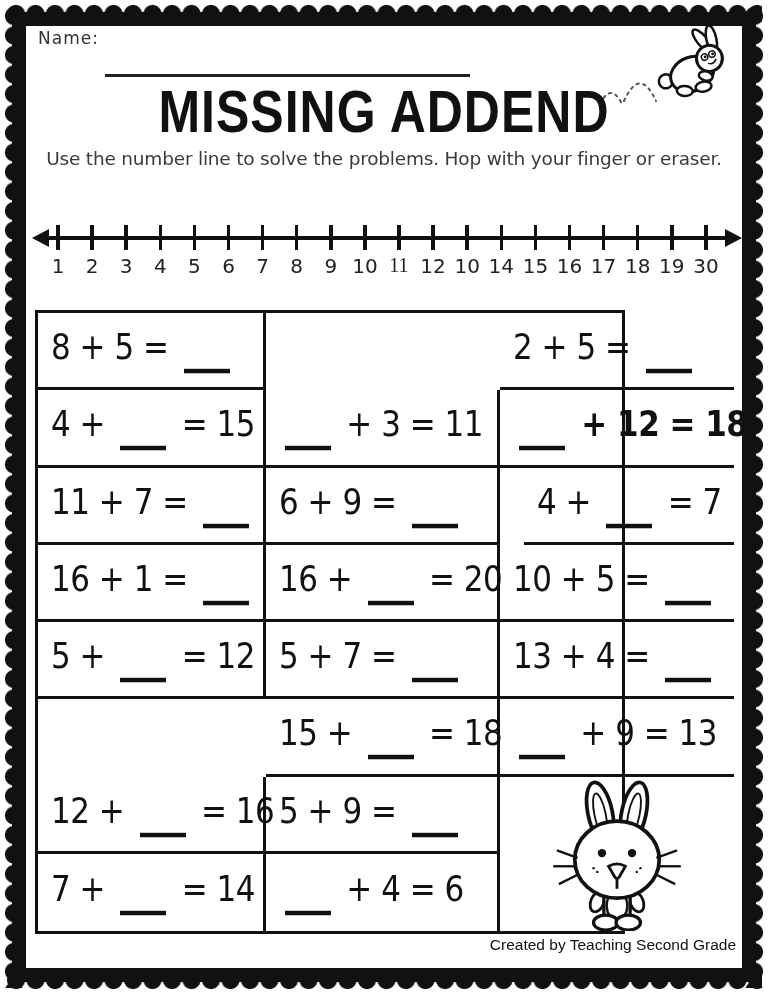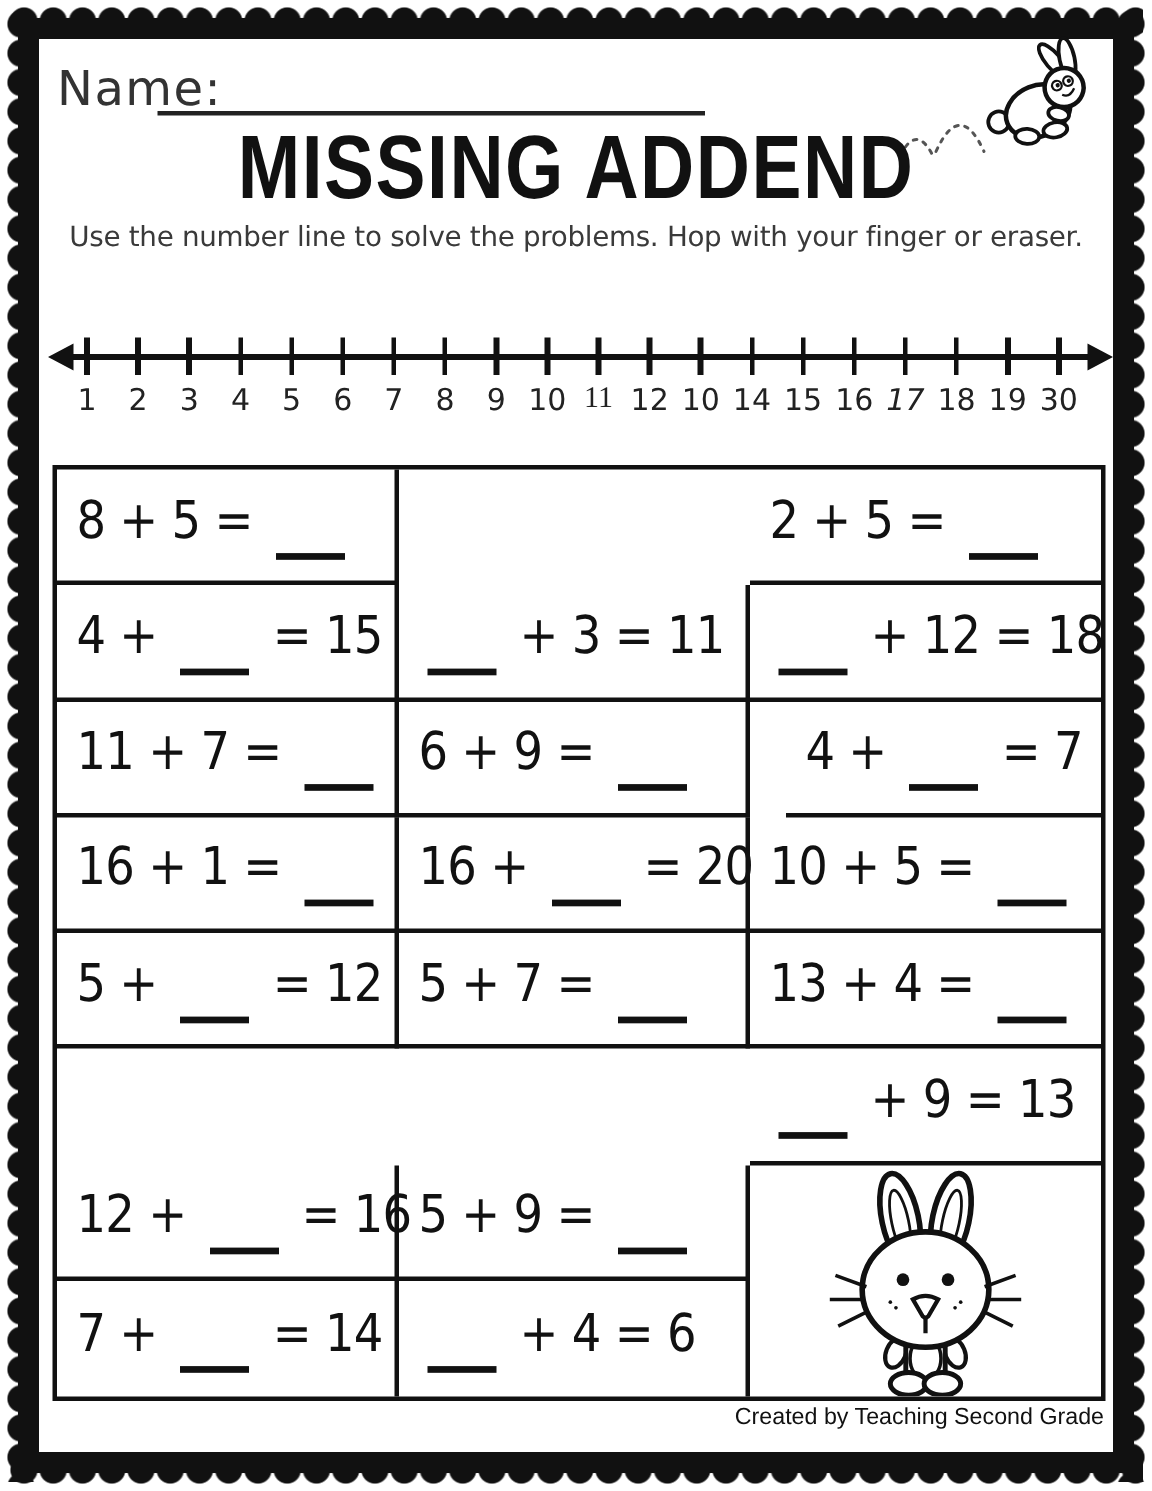--- a/index.html
+++ b/index.html
@@ -13,42 +13,42 @@
   .scallop.h{left:6px;right:6px;height:20px;
       background-image:radial-gradient(circle at 10px 10px,#111 8.5px,transparent 9.6px);
       background-size:19.5px 20px;background-repeat:repeat-x;}
   .scallop.h.top{top:4px;} .scallop.h.bot{bottom:4px;}
   .scallop.v{top:6px;bottom:6px;width:20px;
       background-image:radial-gradient(circle at 10px 10px,#111 8.5px,transparent 9.6px);
       background-size:20px 19.5px;background-repeat:repeat-y;}
   .scallop.v.left{left:4px;} .scallop.v.right{right:4px;}
 
   
-  .name-label{position:absolute;left:38px;top:40px;font-size:32px;color:#333;letter-spacing:1px;}
+  .name-label{position:absolute;left:38px;top:28px;font-size:17px;color:#333;letter-spacing:1px;}
   .name-line{position:absolute;left:105px;top:74px;width:365px;height:3px;background:#222;}
   .title{position:absolute;left:0;right:0;top:80px;text-align:center;
          font-family:"Liberation Sans",sans-serif;font-weight:bold;font-size:50px;
          letter-spacing:1px;transform:scaleY(1.2);transform-origin:50% 30%;color:#111;}
   .subtitle{position:absolute;left:0;right:0;top:148px;text-align:center;
             font-size:18.5px;color:#3a3a3a;letter-spacing:-0.2px;}
 
   
   .numline{position:absolute;left:34px;top:220px;width:706px;height:60px;}
   .nl-line{position:absolute;left:8px;right:8px;top:16px;height:4px;background:#111;}
   .nl-arrow{position:absolute;width:0;height:0;top:9px;}
   .nl-arrow.left{left:-2px;border-top:9px solid transparent;border-bottom:9px solid transparent;
                  border-right:17px solid #111;}
   .nl-arrow.right{right:-2px;border-top:9px solid transparent;border-bottom:9px solid transparent;
                   border-left:17px solid #111;}
   .nl-tick{position:absolute;top:5px;width:3.5px;height:25px;background:#111;}
   .nl-label{position:absolute;top:34px;width:34px;text-align:center;
             font-size:20px;color:#222;}
 
   
-  .grid{position:absolute;left:35px;top:310px;width:702px;height:624px;
+  .grid{position:absolute;left:35px;top:310px;width:590px;height:624px;
         box-sizing:border-box;border:3px solid #111;display:grid;
         grid-template-columns:228px 234px 234px;grid-template-rows:repeat(8,77.25px);}
   .cell{box-sizing:border-box;border-right:3px solid #111;border-bottom:3px solid #111;
         display:flex;align-items:center;padding-left:13px;
         font-size:31px;letter-spacing:-0.5px;color:#111;white-space:nowrap;}
   .cell .eq{display:inline-block;transform:scaleY(1.12);transform-origin:50% 55%;}
   .cell.no-r{border-right:none;}
   .cell.no-b{border-bottom:none;}
   .blank{display:inline-block;width:46px;height:26px;border-bottom:4px solid #111;
          margin:0 6px;vertical-align:-13px;}
@@ -128,21 +128,21 @@
         <div class="nl-label" style="left: 382.1px;">12</div>
         <div class="nl-tick" style="left: 431.45px;"></div>
         <div class="nl-label" style="left: 416.2px;">10</div>
         <div class="nl-tick" style="left: 465.55px;"></div>
         <div class="nl-label" style="left: 450.3px;">14</div>
         <div class="nl-tick" style="left: 499.65px;"></div>
         <div class="nl-label" style="left: 484.4px;">15</div>
         <div class="nl-tick" style="left: 533.75px;"></div>
         <div class="nl-label" style="left: 518.5px;">16</div>
         <div class="nl-tick" style="left: 567.85px;"></div>
-        <div class="nl-label" style="left: 552.6px; font-style: italic;">17</div>
+        <div class="nl-label" style="left: 552.6px;">17</div>
         <div class="nl-tick" style="left: 601.95px;"></div>
         <div class="nl-label" style="left: 586.7px;">18</div>
         <div class="nl-tick" style="left: 636.05px;"></div>
         <div class="nl-label" style="left: 620.8px;">19</div>
         <div class="nl-tick" style="left: 670.15px;"></div>
         <div class="nl-label" style="left: 654.9px;">30</div>
       </div>
   </div>
 
   <div class="grid">
@@ -151,21 +151,21 @@
       </div>
       <div class="cell no-r" style="grid-area: 1 / 3;">
         <span class="eq">2 + 5 = <span class="blank"></span></span>
       </div>
       <div class="cell" style="grid-area: 2 / 1;">
         <span class="eq">4 + <span class="blank"></span> = 15</span>
       </div>
       <div class="cell" style="grid-area: 2 / 2;">
         <span class="eq"><span class="blank"></span> + 3 = 11</span>
       </div>
-      <div class="cell no-r" style="grid-area: 2 / 3;">
+      <div class="cell no-r" style="grid-area: 2 / 3; font-weight: bold;">
         <span class="eq"><span class="blank"></span> + 12 = 18</span>
       </div>
       <div class="cell" style="grid-area: 3 / 1;">
         <span class="eq">11 + 7 = <span class="blank"></span></span>
       </div>
       <div class="cell" style="grid-area: 3 / 2;">
         <span class="eq">6 + 9 = <span class="blank"></span></span>
       </div>
       <div class="cell no-r" style="grid-area: 3 / 3; margin-left: 24px;">
         <span class="eq">4 + <span class="blank"></span> = 7</span>
@@ -180,20 +180,23 @@
         <span class="eq">10 + 5 = <span class="blank"></span></span>
       </div>
       <div class="cell" style="grid-area: 5 / 1;">
         <span class="eq">5 + <span class="blank"></span> = 12</span>
       </div>
       <div class="cell" style="grid-area: 5 / 2;">
         <span class="eq">5 + 7 = <span class="blank"></span></span>
       </div>
       <div class="cell no-r" style="grid-area: 5 / 3;">
         <span class="eq">13 + 4 = <span class="blank"></span></span>
+      </div>
+      <div class="cell" style="grid-area: 6 / 2;">
+        <span class="eq">15 + <span class="blank"></span> = 18</span>
       </div>
       <div class="cell no-r" style="grid-area: 6 / 3;">
         <span class="eq"><span class="blank"></span> + 9 = 13</span>
       </div>
       <div class="cell" style="grid-area: 7 / 1;">
         <span class="eq">12 + <span class="blank"></span> = 16</span>
       </div>
       <div class="cell" style="grid-area: 7 / 2;">
         <span class="eq">5 + 9 = <span class="blank"></span></span>
       </div>

